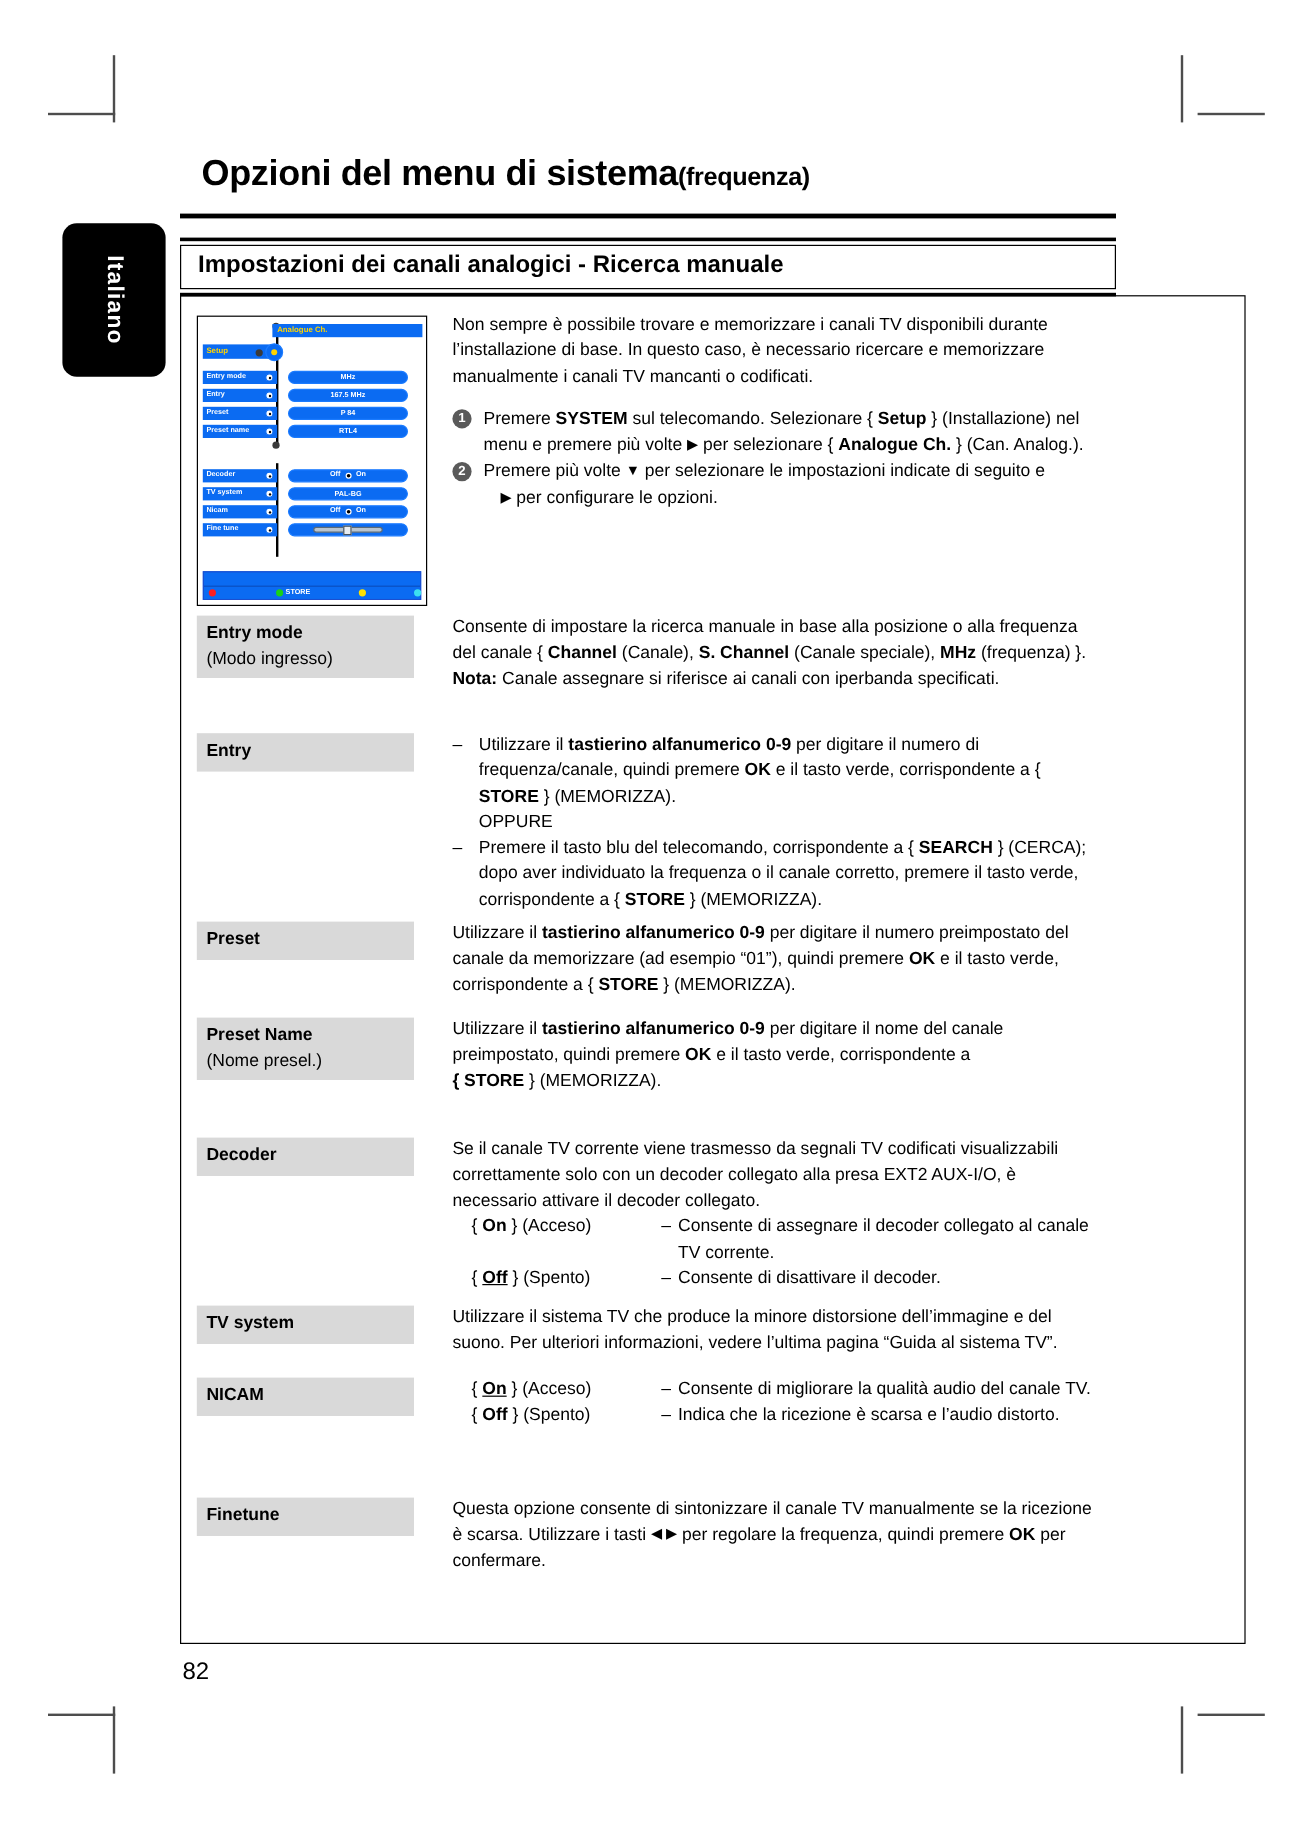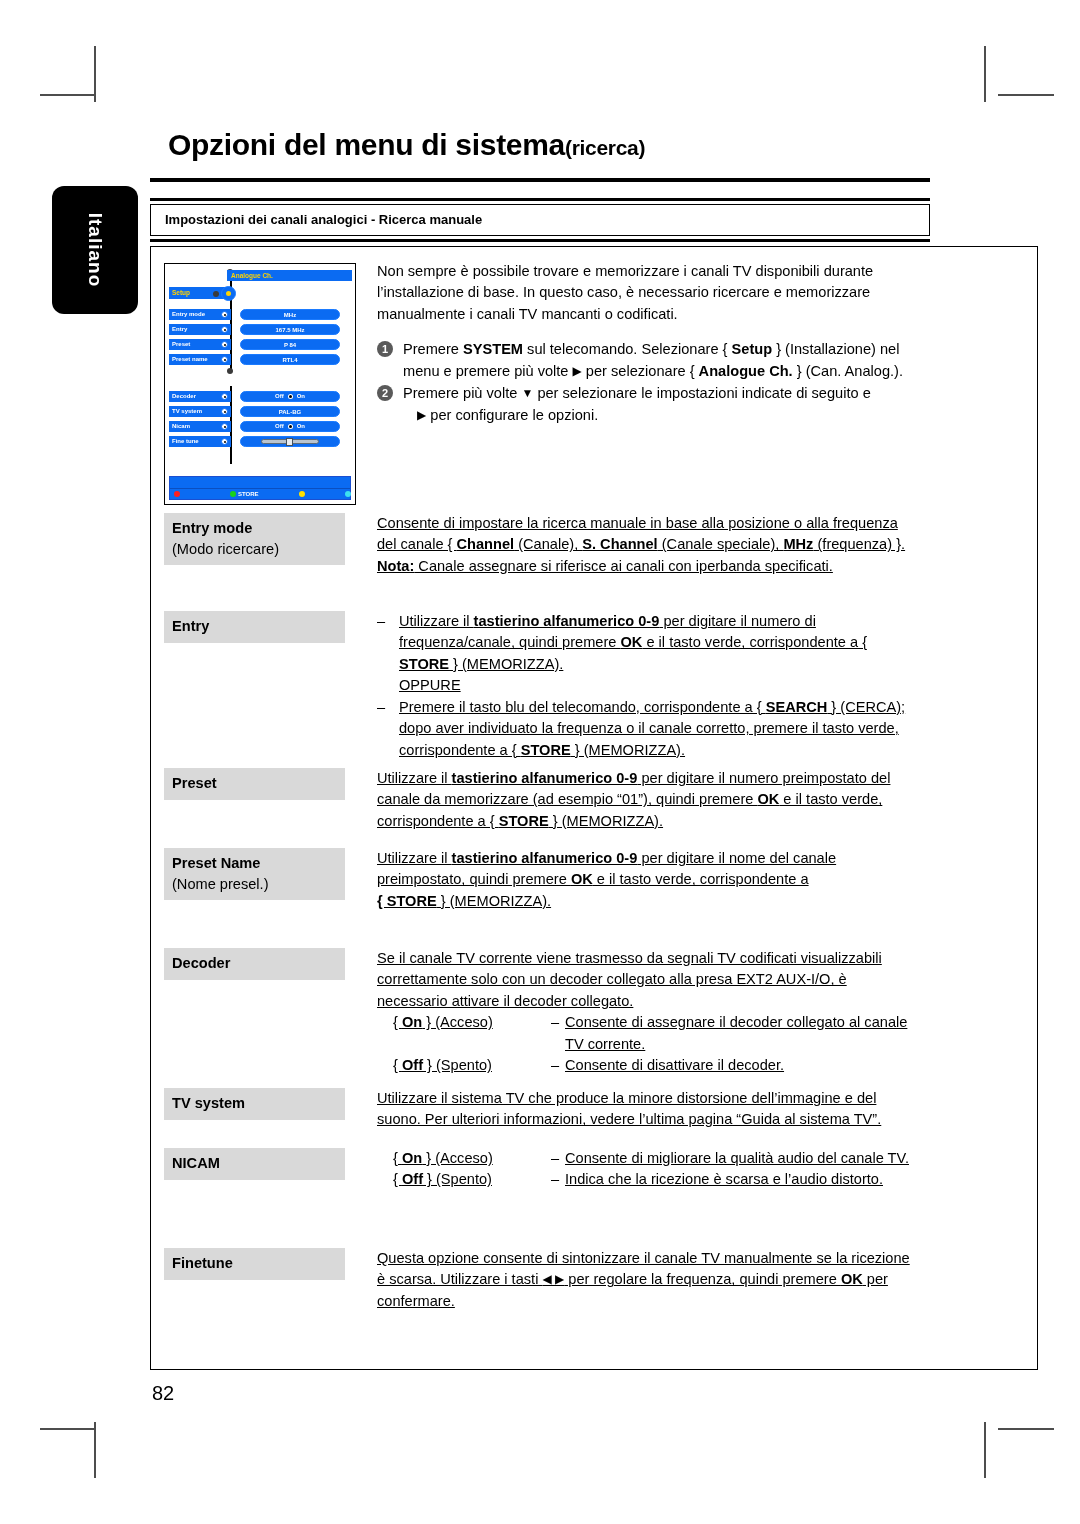--- a/index.html
+++ b/index.html
@@ -44,21 +44,21 @@
 
   
   #sec-head{
     position:absolute;left:150px;top:198px;width:780px;
     border-top:3px solid #000;border-bottom:3px solid #000;
     padding:3px 0;
   }
   #sec-head .inner{
     border:1.5px solid #000;padding:5px 0 7px 14px;
   }
-  #sec-head .inner span{font-size:13px;font-weight:bold;}
+  #sec-head .inner span{font-size:20px;font-weight:bold;}
 
   
   #frame{
     position:absolute;left:150px;top:246px;width:888px;height:1124px;
     border:1.5px solid #000;
     box-sizing:border-box;
   }
 
   
   #tv-shot{
@@ -151,21 +151,21 @@
   .drow{position:absolute;left:13px;width:754px;}
   .dlabel{
     position:absolute;left:0;top:0;width:181px;
     background:#d9d9d9;padding:5px 0 6px 8px;box-sizing:border-box;
     font-size:14.6px;line-height:1.42;
   }
   .dlabel b{font-weight:bold;}
   .dlabel .sub{font-weight:normal;}
   .dbody{
     position:absolute;left:213px;width:541px;top:0;
-    font-size:14.6px;line-height:1.47;text-decoration:underline;
+    font-size:14.6px;line-height:1.47;
   }
   .dash{position:relative;padding-left:22px;}
   .dash .d{position:absolute;left:0;top:0;}
   .dash .ind2{display:block;}
   .optline{display:flex;gap:48px;}
   .optline .ok{width:110px;flex:0 0 110px;}
   .optline .od{flex:1;position:relative;padding-left:14px;}
   .optline .od .dd{position:absolute;left:0;top:0;}
   u{text-decoration:underline;}
   .ar{font-size:12px;line-height:1;vertical-align:1px;}
@@ -182,21 +182,21 @@
 <div class="crop h" style="left:40px;top:94px;"></div>
 <div class="crop v" style="left:984px;top:46px;"></div>
 <div class="crop h" style="left:998px;top:94px;"></div>
 <div class="crop v" style="left:94px;top:1422px;"></div>
 <div class="crop h" style="left:40px;top:1428px;"></div>
 <div class="crop v" style="left:984px;top:1422px;"></div>
 <div class="crop h" style="left:998px;top:1428px;"></div>
 
 <div id="page-title-row">
   <div id="page-title">
-    <span>Opzioni del menu di sistema</span><span class="cont">(ricerca)</span>
+    <span>Opzioni del menu di sistema</span><span class="cont">(frequenza)</span>
   </div>
 </div>
 <div class="title-rule"></div>
 
 <div id="lang-tab">
   <span>Italiano</span>
 </div>
 
 <div id="sec-head">
   <div class="inner">
@@ -303,21 +303,21 @@
     <div class="step">
       <span class="num">2</span>
       <span>Premere più volte </span><span class="ar">▼</span><span> per selezionare le impostazioni indicate di seguito e</span>
       <span class="ind"><span class="ar">▶</span><span> per configurare le opzioni.</span></span>
     </div>
   </div>
 
   <div class="drow" style="top:266px;">
     <div class="dlabel">
       <b>Entry mode</b><br>
-      <span class="sub">(Modo ricercare)</span>
+      <span class="sub">(Modo ingresso)</span>
     </div>
     <div class="dbody">
       <span>Consente di impostare la ricerca manuale in base alla posizione o alla frequenza del canale { </span><b>Channel</b><span> (Canale), </span><b>S. Channel</b><span> (Canale speciale), </span><b>MHz</b><span> (frequenza) }.</span><br>
       <b>Nota:</b><span> Canale assegnare si riferisce ai canali con iperbanda specificati.</span>
     </div>
   </div>
 
   <div class="drow" style="top:364px;">
     <div class="dlabel">
       <b>Entry</b>

